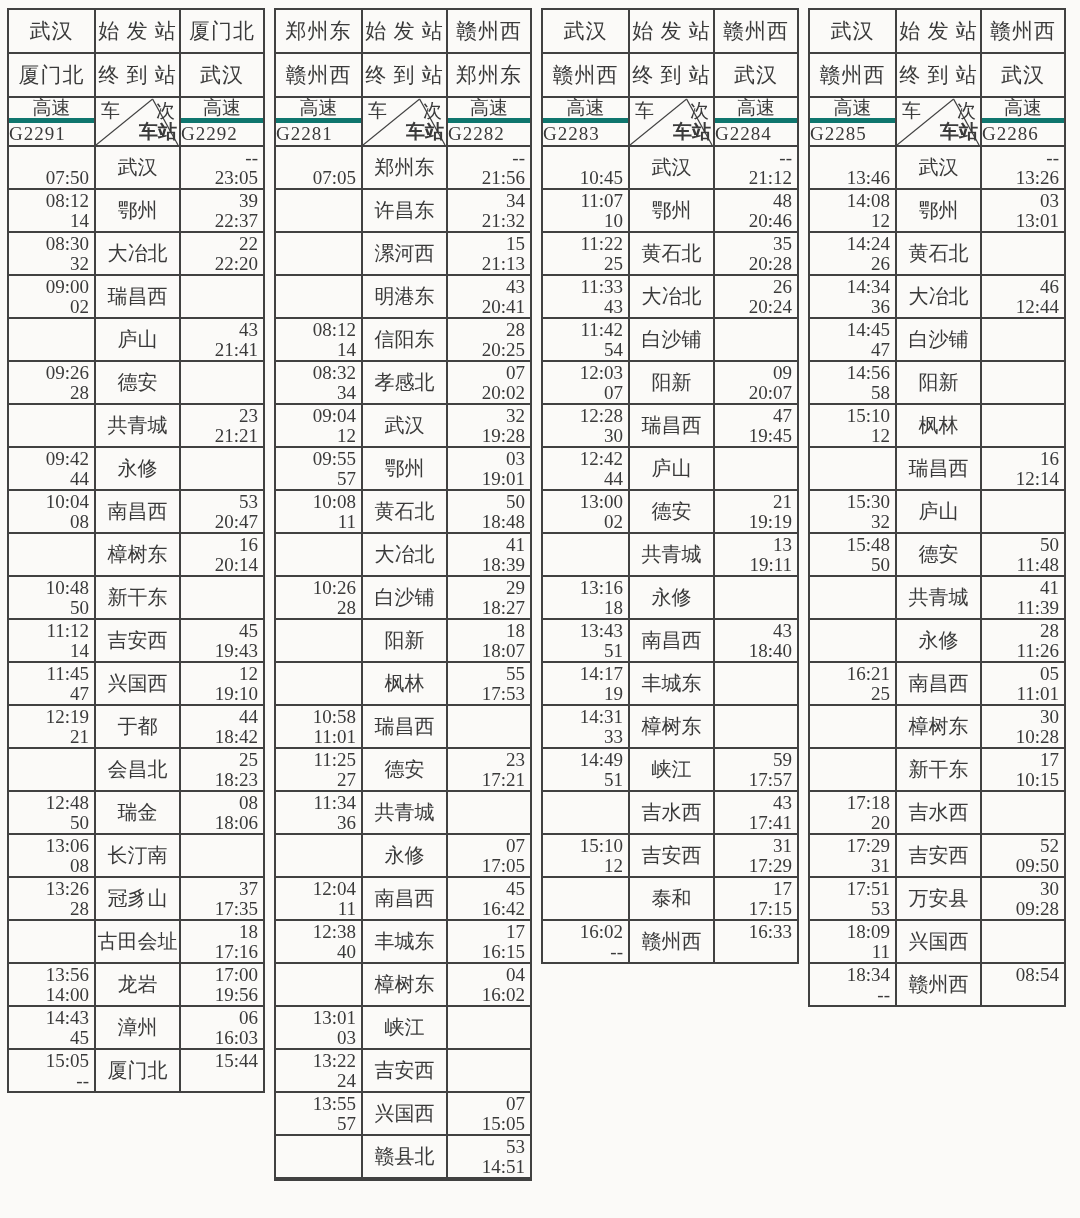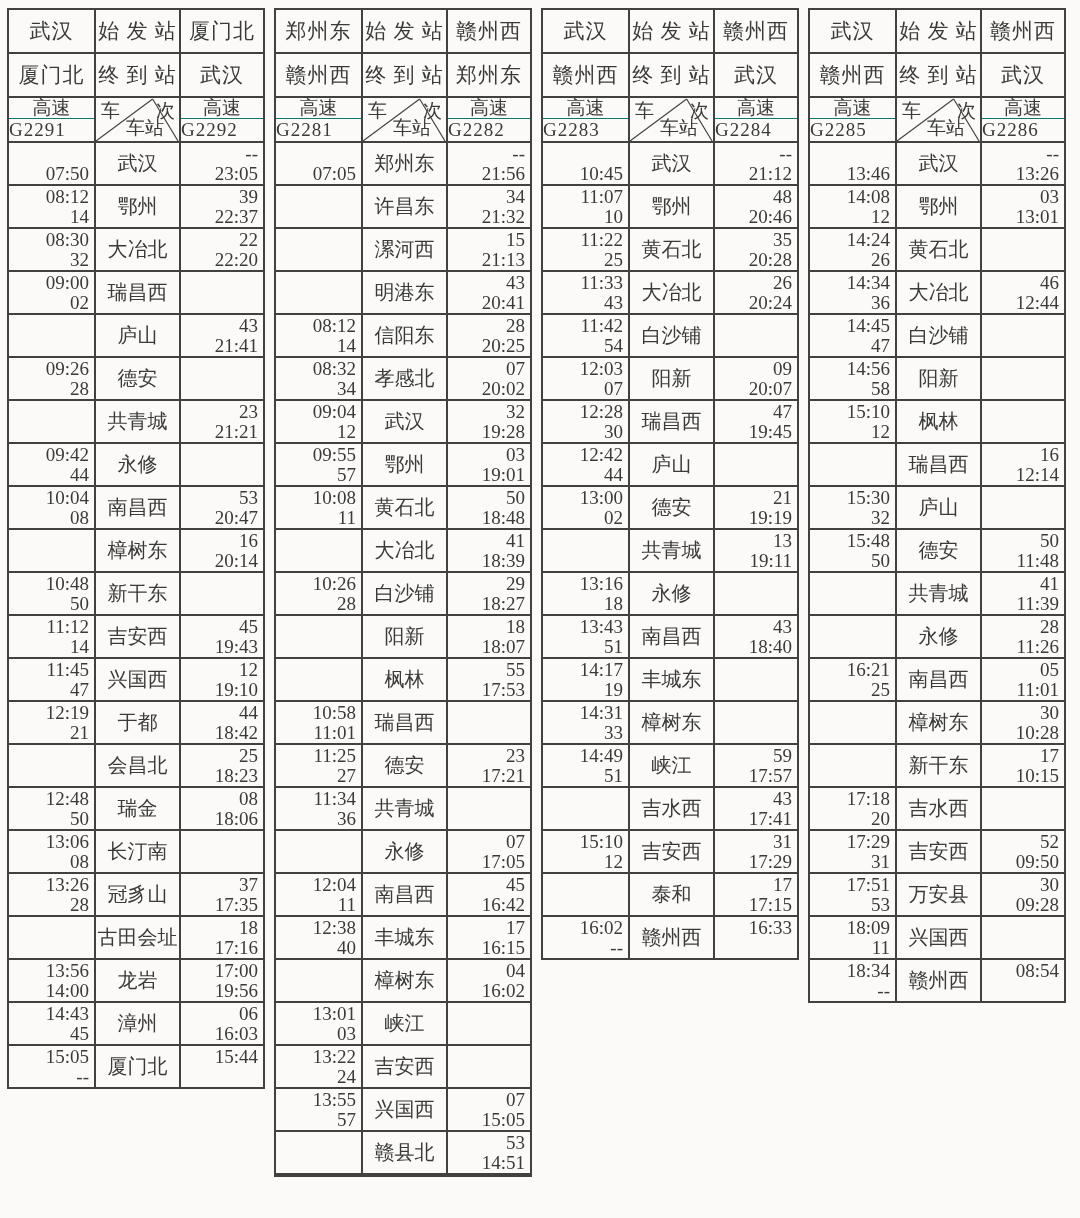--- a/index.html
+++ b/index.html
@@ -8,27 +8,27 @@
     background:#fbfaf8;
     color:#3a3a3a;
     font-family:"Liberation Serif","DejaVu Serif",serif;
     overflow:hidden;
   }
   .page{display:flex;align-items:flex-start;gap:9px;padding:8px 0 0 7px;}
   table.tt{border-collapse:collapse;table-layout:fixed;padding-left:44px;}
   table.tt td{border:2px solid #414141;padding:0;vertical-align:middle;}
   .hcell{height:42px;text-align:center;font-size:21px;letter-spacing:1px;}
   .split{height:43px;}
-  .type-label{height:20px;line-height:20px;text-align:center;font-size:19px;border-bottom:1px solid #0f766e;}
+  .type-label{height:20px;line-height:20px;text-align:center;font-size:19px;border-bottom:5px solid #0f766e;}
   .train-no{height:22px;line-height:22px;text-align:left;font-size:19px;letter-spacing:1px;}
   td.corner{position:relative;}
   td.corner svg{position:absolute;left:0;top:0;width:100%;height:100%;}
   .c-tl{position:absolute;left:5px;top:0;font-size:19px;}
   .c-tr{position:absolute;right:4px;top:0;font-size:19px;}
-  .c-b{position:absolute;left:30px;bottom:0;font-size:19px;}
+  .c-b{position:absolute;left:43px;bottom:0;font-size:19px;font-weight:bold;}
   .tcell{
     display:flex;flex-direction:column;justify-content:space-between;
     height:41px;box-sizing:border-box;padding:1px 5px 1px 2px;
     font-size:19px;line-height:19px;text-align:right;
   }
   .tcell span{display:block;min-height:19px;}
   .scell{height:41px;line-height:41px;text-align:center;font-size:20px;white-space:nowrap;}
 </style>
 </head>
 <body>

